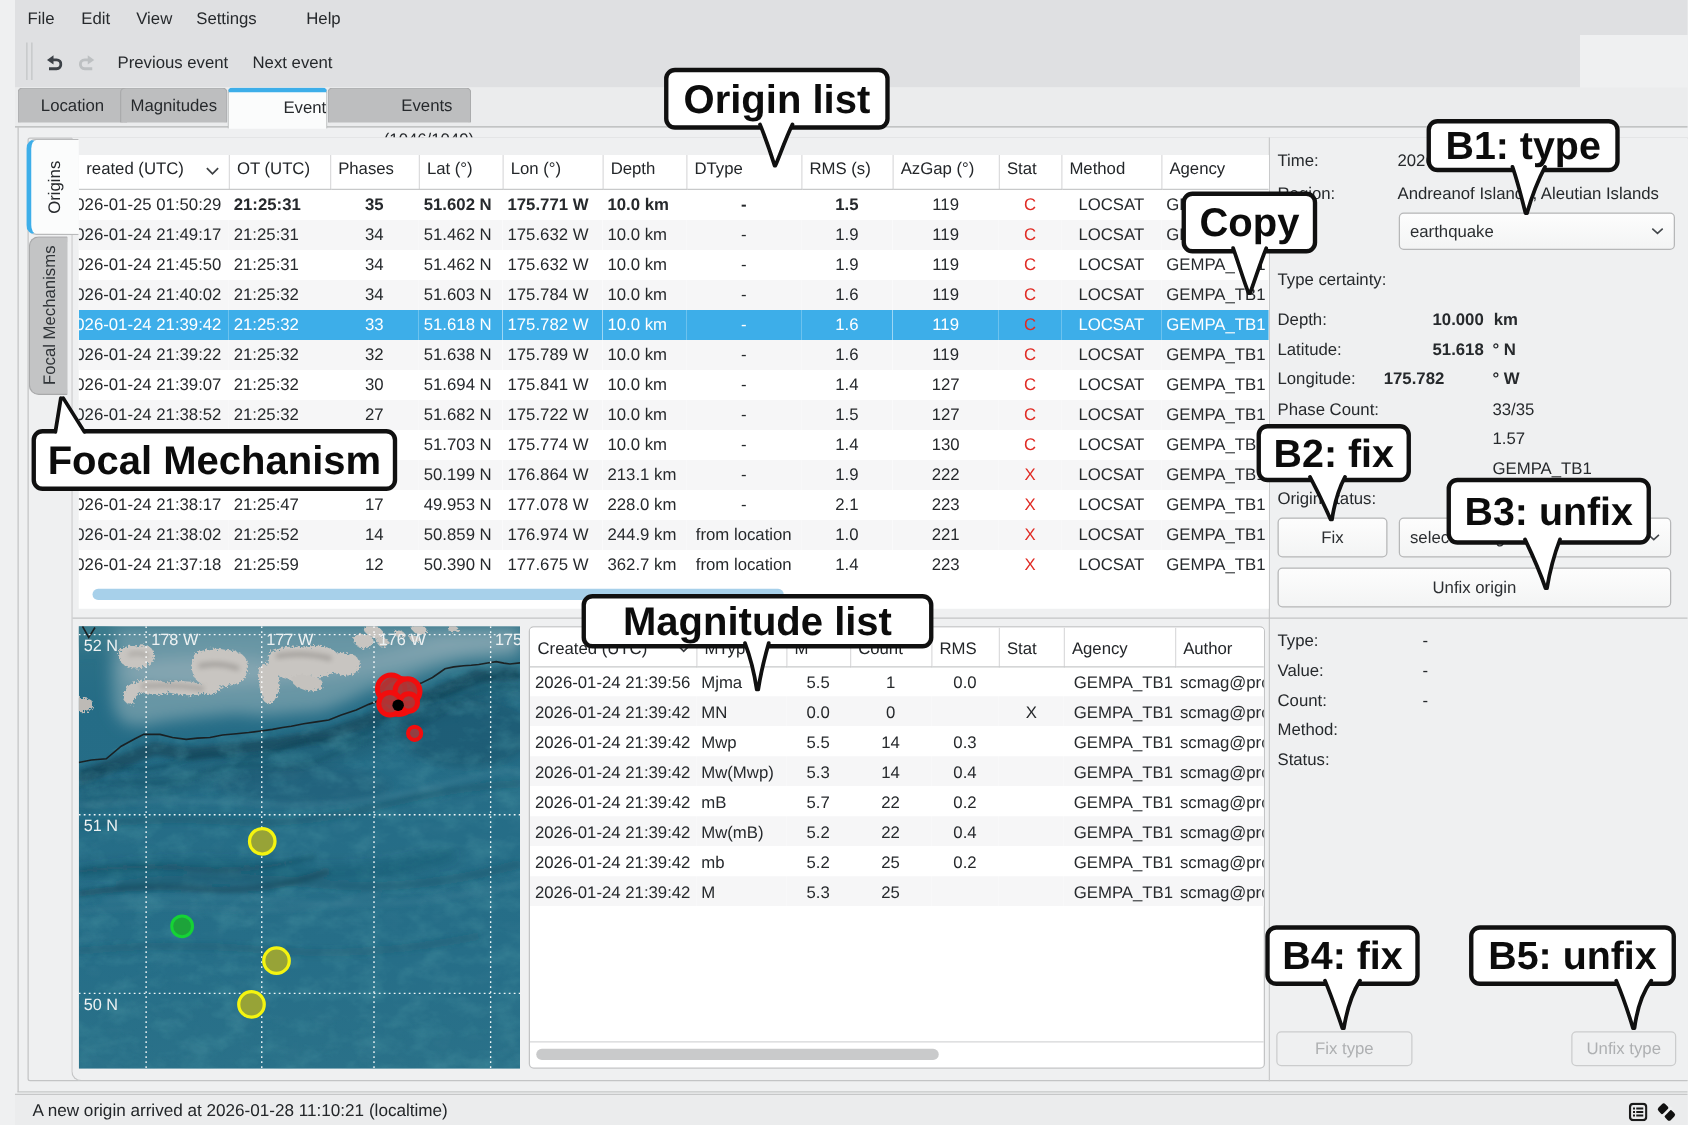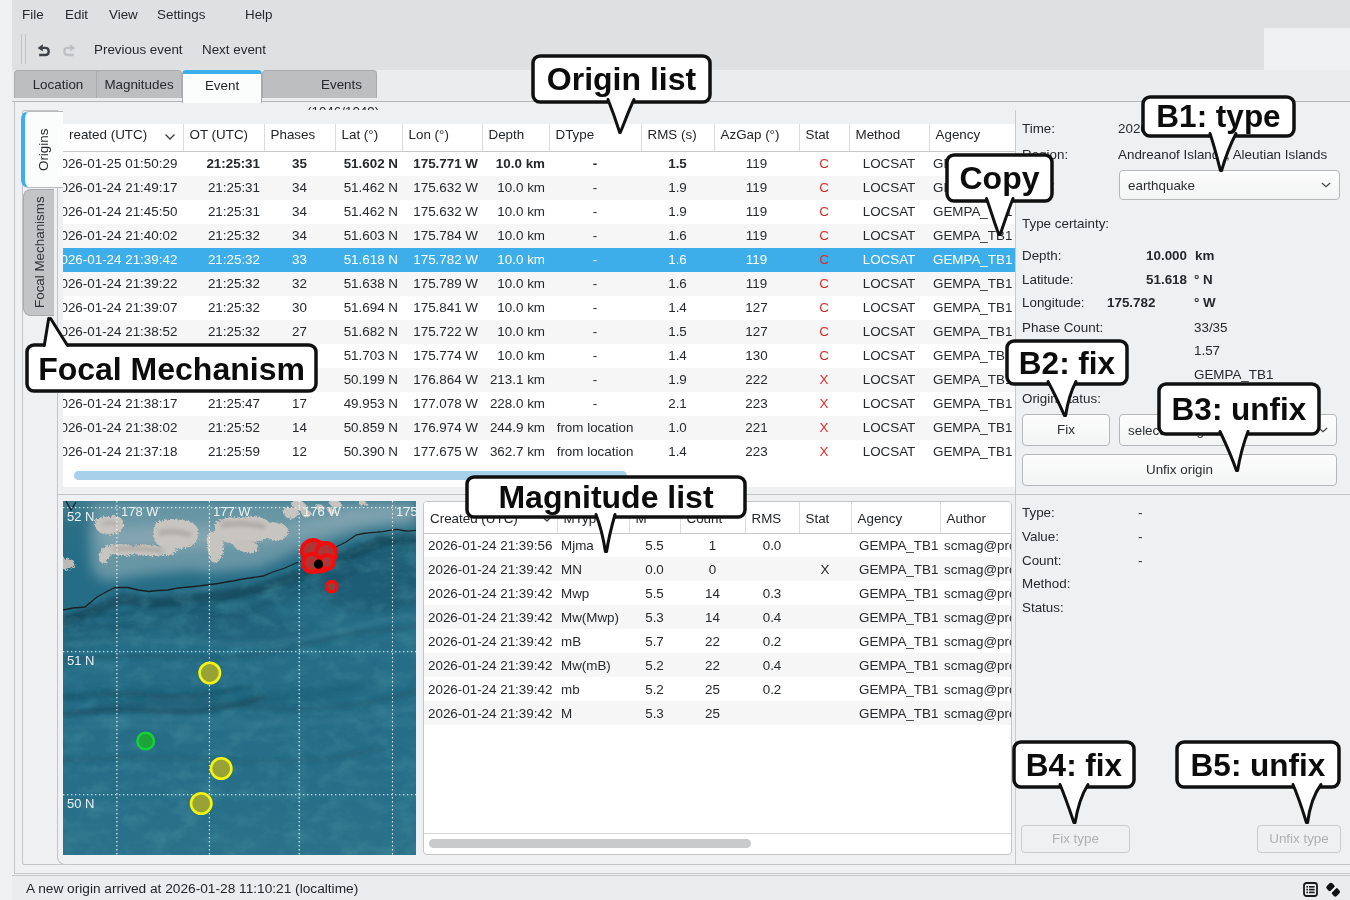--- a/index.html
+++ b/index.html
@@ -24,21 +24,21 @@
   table.grid { border-collapse:collapse; table-layout:fixed; background:#fff; }
   table.grid th { font-weight:normal; text-align:left; padding:2px 0 0 6px; height:27px; vertical-align:top; line-height:17px; border-right:1px solid #dcdcdd; border-bottom:1px solid #c8c9ca; background:#fff; color:#232629; overflow:hidden; white-space:nowrap; }
   #magbox table.grid th { height:31px; padding-top:8px; }
   td.created { padding-left:4px; text-indent:-14px; }
   table.grid th:last-child { border-right:none; }
   table.grid td { height:24px; padding:0 4px; white-space:nowrap; overflow:hidden; color:#26292c; }
   table.grid tr.alt td { background:#f6f6f7; }
   table.grid tr.sel td { background:#3daee9; color:#fff; }
   .gray { color:#9da0a2; }
   table.grid td.red { color:#e02b24; }
-  td.r { text-align:right; } td.c { text-align:center; } td.l { text-align:left; }
+  td.r { text-align:left; } td.c { text-align:center; } td.l { text-align:left; }
   
   .btn { position:absolute; border:1px solid #b6b7b8; border-radius:4px; background:linear-gradient(#fdfdfd,#f3f4f4); text-align:center; color:#2b2e31; }
   .btn.disabled { background:#eff0f1; border-color:#cbcccd; color:#aeb0b2; }
   .combo { position:absolute; border:1px solid #b6b7b8; border-radius:4px; background:linear-gradient(#fdfdfd,#f3f4f4); color:#2b2e31; }
   .combo .ctext { position:absolute; left:8px; top:50%; transform:translateY(-50%); }
   .chev { position:absolute; right:8px; top:50%; width:10px; height:6px; transform:translateY(-50%); }
   .lbl { position:absolute; color:#26292c; }
   
   #statusbar { left:0; top:875px; width:1350px; height:25px; background:#ebeced; border-top:1px solid #c6c7c8; }
   
@@ -68,21 +68,21 @@
       <path d="M 12.4 3.9 L 7.2 0.2 L 7.2 7.6 Z" fill="#bdc0c2"></path>
       <path d="M 8.8 3.9 L 4.8 3.9 C 2.4 3.9 1.3 5.6 1.3 7.4 C 1.3 9.2 2.4 11 4.8 11 L 10.8 11" stroke="#bdc0c2" stroke-width="2.3" fill="none"></path>
     </svg>
     <span class="tbtxt" style="left:82px">Previous event</span>
     <span class="tbtxt" style="left:190px">Next event</span>
   </div>
 
   <div id="tabbar" class="abs">
     <div class="tab" style="left:2px; width:88px;">Location</div>
     <div class="tab" style="left:84px; width:86px;">Magnitudes</div>
-    <div class="tab active" style="left:170px; width:80px;">Event</div>
+    <div class="tab active" style="left:170px; width:80px;text-align:right;">Event</div>
     <div class="tab" style="left:250px; width:115px;padding-left:44px;">Events (1046/1049)</div>
   </div>
   <div id="paneline" class="abs"></div>
 
   <div class="abs" style="left:2px;top:101px;width:1345px;height:773px;border-left:1px solid #c3c4c5;border-right:1px solid #c3c4c5;border-bottom:1px solid #c6c7c8;"></div>
 
   <div class="abs" style="left:10px;top:110px;width:1336px;height:755px;border:1px solid #c3c4c5;border-radius:2px;"></div>
 
   <div class="abs" style="left:45px;top:110px;width:1300px;height:755px;border-left:1px solid #c3c4c5;border-bottom:1px solid #c3c4c5;border-radius:0 0 0 8px;background:#eff0f1;"></div>
 

